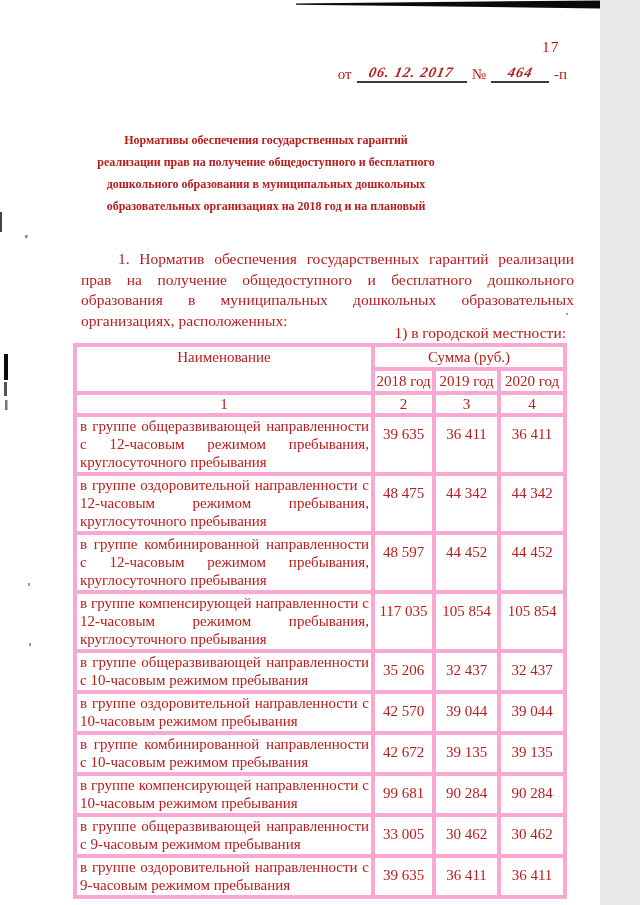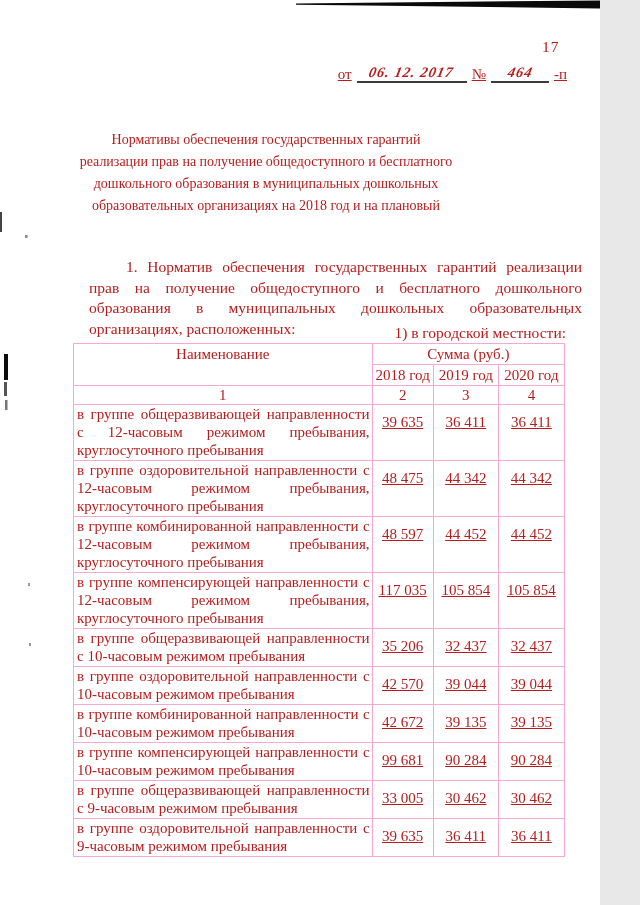--- a/index.html
+++ b/index.html
@@ -39,21 +39,20 @@
     line-height: 17.5px;
     text-align: center;
   }
   .from-line {
     margin-top: 1px;
     display: flex;
     justify-content: flex-end;
     align-items: flex-end;
     gap: 5px;
     white-space: nowrap;
-    text-decoration: underline;
   }
   .hw-underline {
     display: inline-block;
     border-bottom: 2px solid #3b3b3b;
     text-align: center;
     height: 16px;
     line-height: 15px;
   }
   .hw-underline.date { width: 110px; }
   .hw-underline.num  { width: 58px; }
@@ -66,30 +65,30 @@
     transform: skewX(-12deg);
     white-space: nowrap;
   }
   .suffix { margin-left: 0px; }
   
   .doc-title {
     position: absolute;
     left: 73px; top: 129px;
     width: 386px;
     text-align: center;
-    font-weight: normal;
-    font-size: 14px;
+    font-weight: bold;
+    font-size: 12px;
     line-height: 22px;
   }
   
   .para {
     position: absolute;
     left: 73px; top: 241px;
     width: 493px;
-    margin: 16px;
+    margin: 8px;
     font-size: 15.5px;
     line-height: 20.5px;
     text-align: justify;
     text-indent: 37px;
   }
   .list-line {
     position: absolute;
     left: 73px; top: 323px;
     width: 493px;
     margin: 0;
@@ -101,21 +100,21 @@
   
   table.norms {
     position: absolute;
     left: 73px; top: 343px;
     width: 492px;
     border-collapse: collapse;
     table-layout: fixed;
     font-size: 15px;
   }
   table.norms td {
-    border: 1px solid #f9a8d4;
+    border: 4px solid #f9a8d4;
     vertical-align: top;
     line-height: 18px;
   }
   td.hdr {
     text-align: center;
     vertical-align: middle;
     line-height: 17px;
     padding: 1px 0;
   }
   td.idx {
@@ -125,21 +124,20 @@
   }
   td.name {
     text-align: justify;
     padding: 0 2px 1px 3px;
     hyphens: none;
   }
   td.val {
     text-align: center;
     padding-top: 8px;
     white-space: nowrap;
-    text-decoration: underline;
   }
 </style>
 </head>
 <body>
 
 <div class="page">
 
   <svg class="artifacts" viewBox="0 0 640 905" xmlns="http://www.w3.org/2000/svg">
     <polygon points="296,3.5 365,2.8 640,0 640,9 365,5.5 296,4.8" fill="#0a0a0a"></polygon>
     <polygon points="632,180 634,180 640,898 640,905 628,905" fill="#0a0a0a"></polygon>

